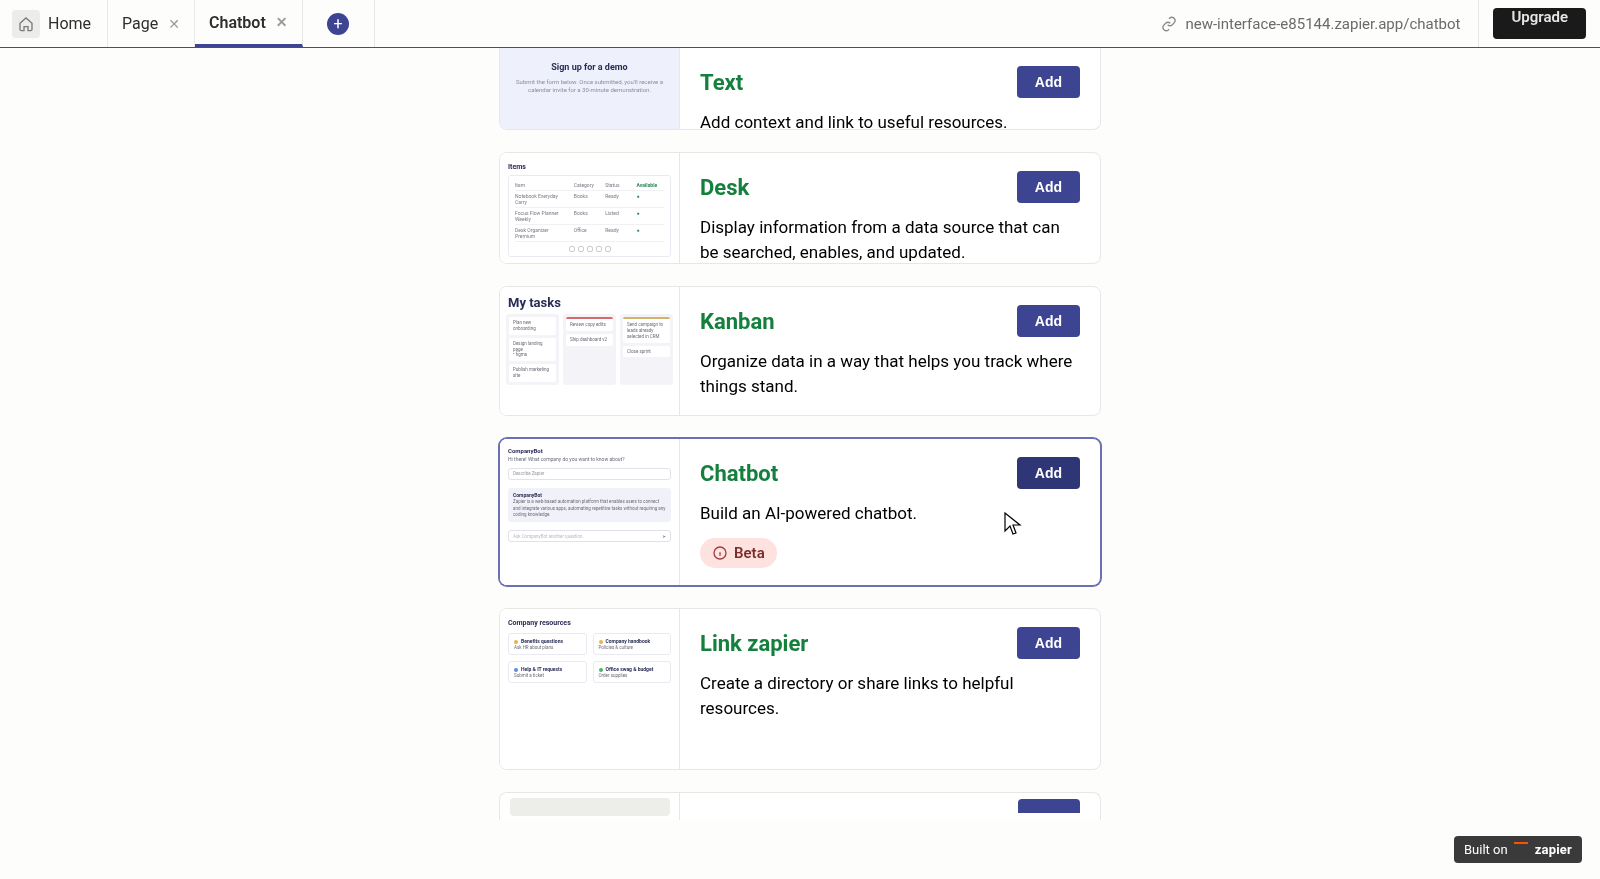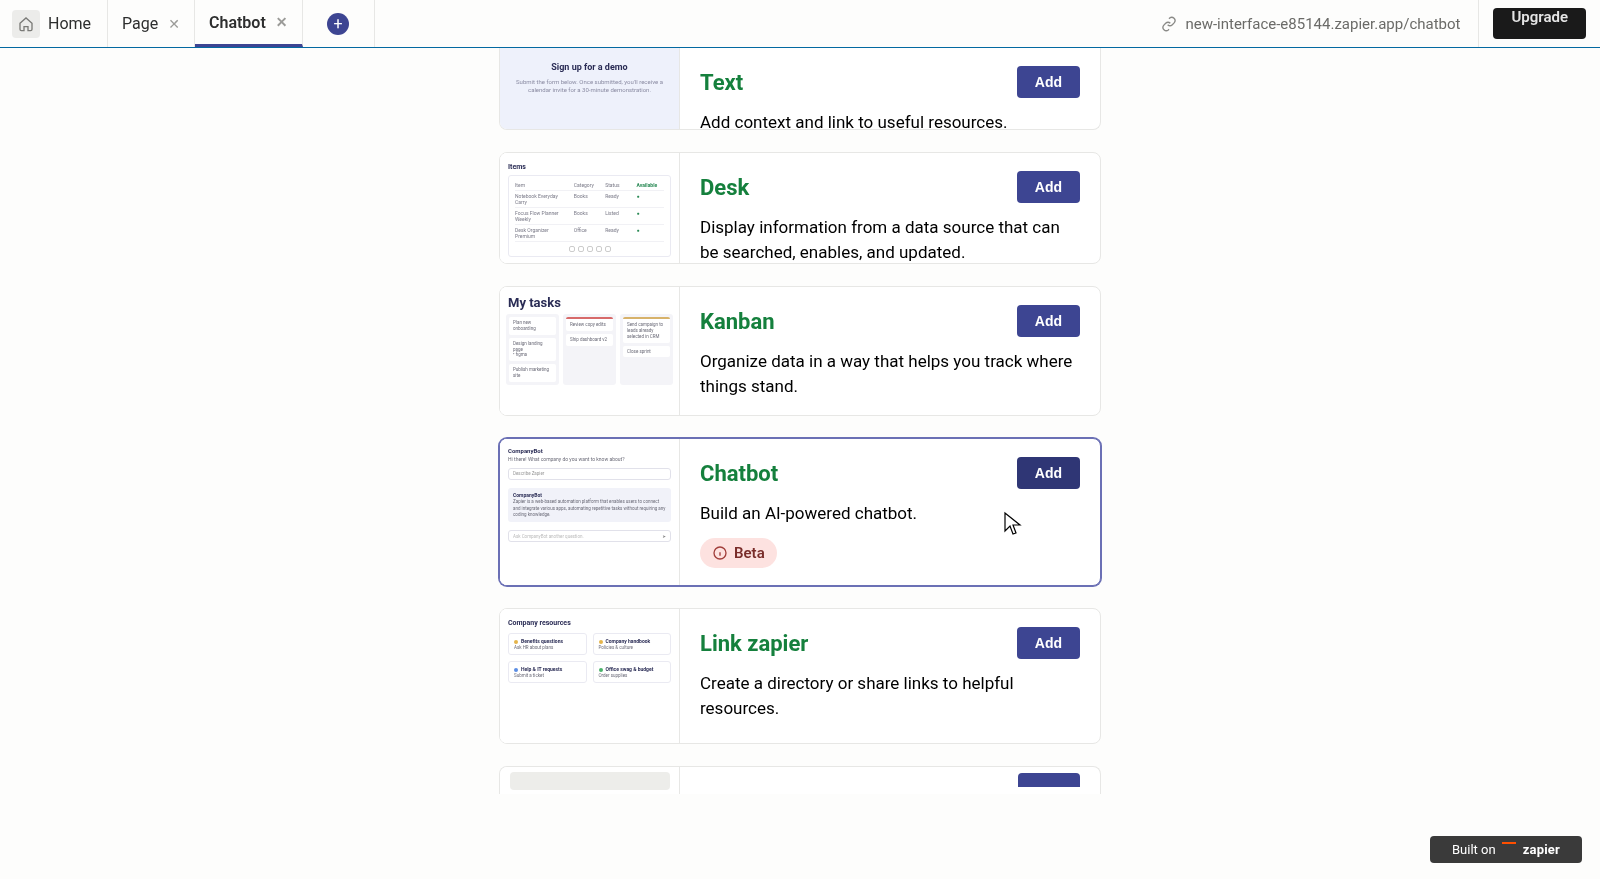--- a/index.html
+++ b/index.html
@@ -29,21 +29,21 @@
   .add-btn.hover { background: #2f3675; }
   .card-desc { font-size: 17px; color: #000000; line-height: 1.45; }
   .badge { display: inline-flex; align-items: center; gap: 6px; background: #fde2e0; color: #7a2d2a; font-size: 15px; font-weight: 600; padding: 6px 12px; border-radius: 999px; width: fit-content; }
   .badge svg { display:block; }
   
   .card.partial { border-top: none; border-top-left-radius: 0; border-top-right-radius: 0; }
   .card.partial .card-thumb { background: #eef1fb; }
   
   .card.bottom-partial { border-bottom: none; border-bottom-left-radius: 0; border-bottom-right-radius: 0; }
   
-  .builton { position: fixed; bottom: 16px; right: 18px; background: #3a3a3a; color: #fff; padding: 6px 22px; border-radius: 4px; font-size: 13px; display: flex; align-items: flex-start; gap: 6px; }
+  .builton { position: fixed; bottom: 16px; right: 18px; background: #3a3a3a; color: #fff; padding: 6px 10px; border-radius: 4px; font-size: 13px; display: flex; align-items: flex-start; gap: 6px; }
   .z-underline { width:14px; height:2px; background:#ff4f00; display:inline-block; margin-right:1px;}
   .z-text { font-weight:700; letter-spacing:0.2px;}
   
   .cursor { position: fixed; left: 1003px; top: 511px; pointer-events: none; z-index: 999; }
   
   .signup-thumb { position:absolute; inset:0; display:flex; flex-direction:column; align-items:center; padding-top:14px; gap:6px; }
   .signup-title { font-size:9px; font-weight:700; color:#2a2c55; }
   .signup-sub { font-size:6px; color:#8b8ca3; text-align:center; line-height:1.3; padding:0 10px;}
   
   .table-thumb { position:absolute; inset:0; padding:10px 8px 6px 8px; background:#fff;}
@@ -237,21 +237,21 @@
         <svg width="16" height="16" viewBox="0 0 24 24" fill="none" stroke="#a13e3a" stroke-width="2">
             <circle cx="12" cy="12" r="9"></circle>
             <line x1="12" y1="8" x2="12" y2="8"></line>
             <line x1="12" y1="11" x2="12" y2="16"></line>
           </svg>
         <span>Beta</span>
       </div>
     </div>
   </div>
 
-  <div class="card" style="height:136px;">
+  <div class="card" style="height:162px;">
     <div class="card-thumb" style="background:#fff;">
       <div class="lc-thumb">
         <div class="lc-title">Company resources</div>
         <div class="lc-grid">
           <div class="lc-card"><b><span class="lc-dot" style="background:#e4b44b;"></span>Benefits questions</b>Ask HR about plans</div>
           <div class="lc-card"><b><span class="lc-dot" style="background:#e4b44b;"></span>Company handbook</b>Policies &amp; culture</div>
           <div class="lc-card"><b><span class="lc-dot" style="background:#5a8de4;"></span>Help &amp; IT requests</b>Submit a ticket</div>
           <div class="lc-card"><b><span class="lc-dot" style="background:#4bb36b;"></span>Office swag &amp; budget</b>Order supplies</div>
         </div>
       </div>

